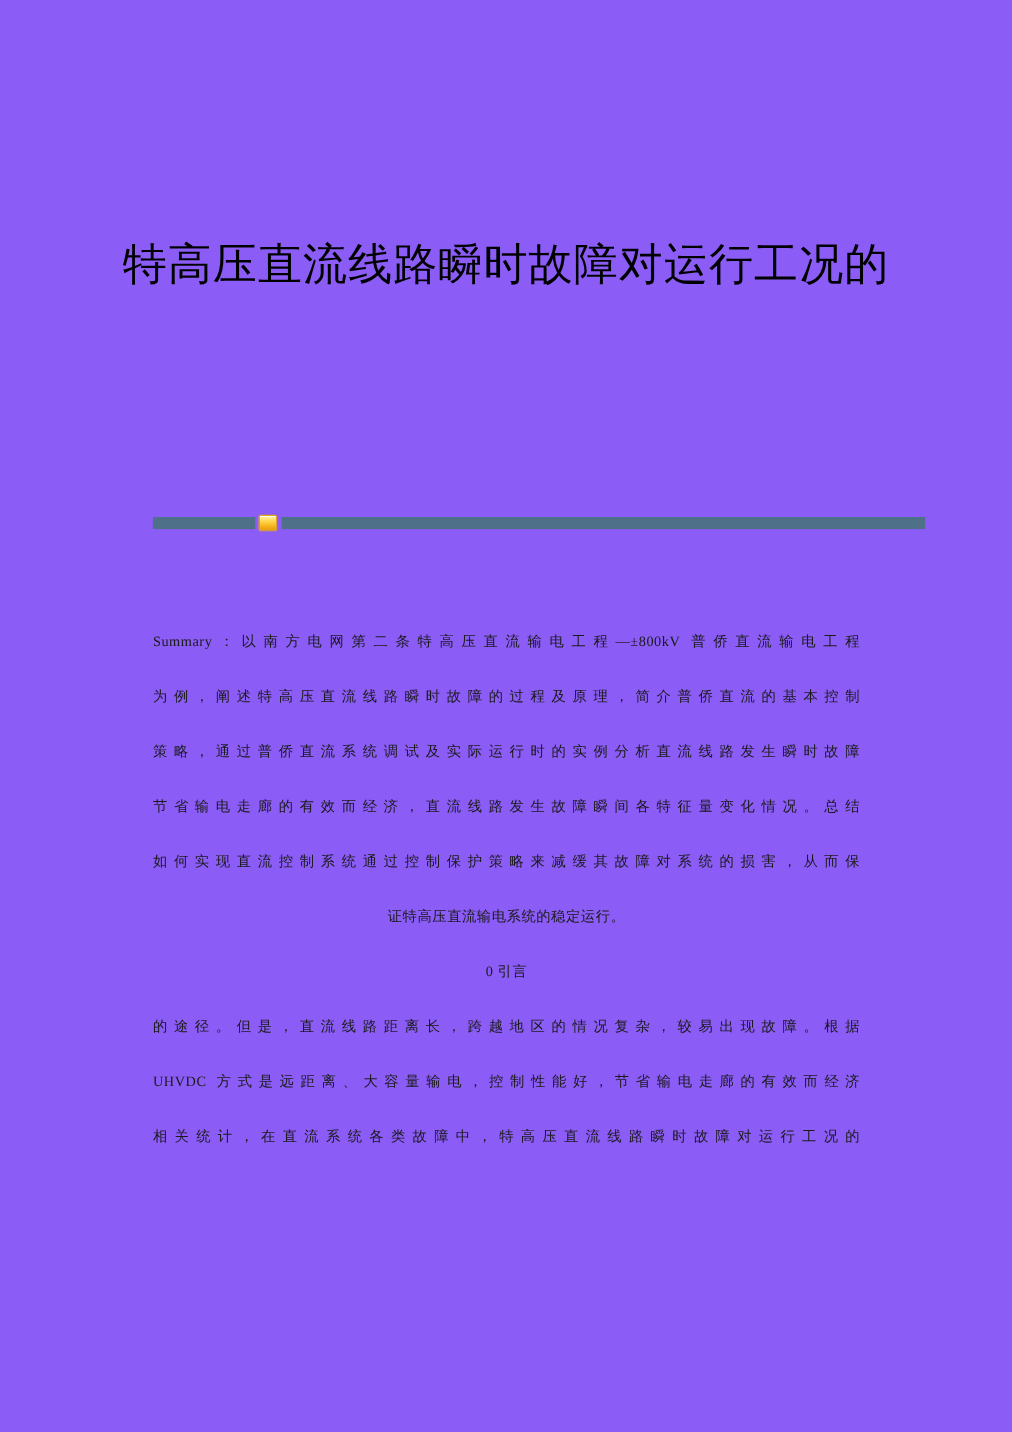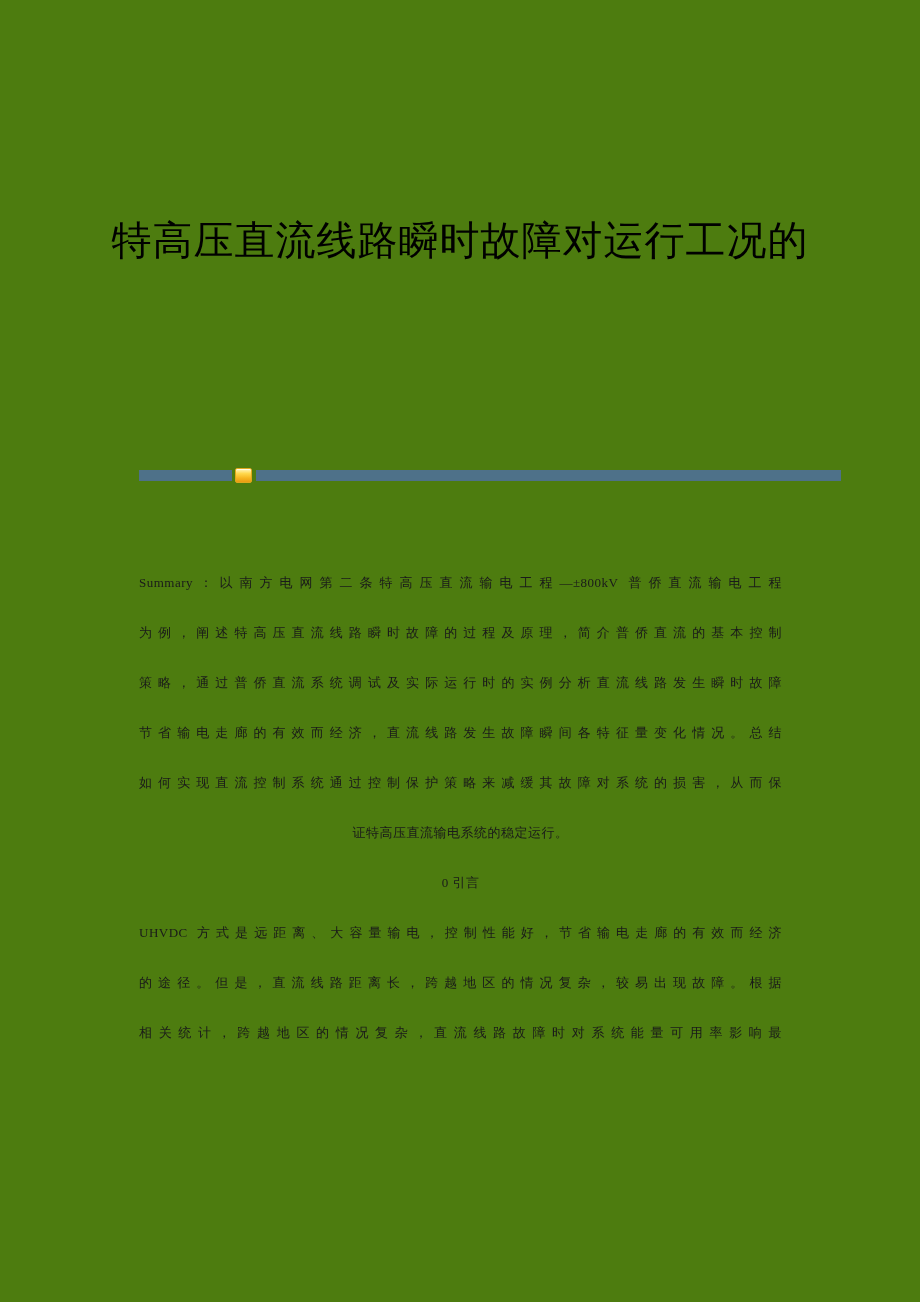--- a/index.html
+++ b/index.html
@@ -4,21 +4,21 @@
 <style>
   html, body {
     margin: 0;
     padding: 0;
     background: #ffffff;
   }
   .page {
     position: relative;
     width: 920px;
     height: 1302px;
-    background: #4d7c0f;
+    background: #8b5cf6;
     font-family: "Liberation Serif", "DejaVu Serif", serif;
     color: #111111;
     overflow: hidden;
   }
   
   .title {
     position: absolute;
     top: 194px;
     left: 0;
     right: 0;
@@ -95,18 +95,18 @@
   </div>
 
   <div class="body">
     <p class="line fill" data-bind="doc.summary.lines.0">Summary：以南方电网第二条特高压直流输电工程—±800kV 普侨直流输电工程</p>
     <p class="line fill" data-bind="doc.summary.lines.1">为例，阐述特高压直流线路瞬时故障的过程及原理，简介普侨直流的基本控制</p>
     <p class="line fill" data-bind="doc.summary.lines.2">策略，通过普侨直流系统调试及实际运行时的实例分析直流线路发生瞬时故障</p>
     <p class="line fill" data-bind="doc.summary.lines.3">节省输电走廊的有效而经济，直流线路发生故障瞬间各特征量变化情况。总结</p>
     <p class="line fill" data-bind="doc.summary.lines.4">如何实现直流控制系统通过控制保护策略来减缓其故障对系统的损害，从而保</p>
     <p class="line" data-bind="doc.summary.lines.5">证特高压直流输电系统的稳定运行。</p>
     <p class="line" data-bind="doc.section.heading">0 引言</p>
+    <p class="line fill" data-bind="doc.intro.lines.1">的途径。但是，直流线路距离长，跨越地区的情况复杂，较易出现故障。根据</p>
     <p class="line fill" data-bind="doc.intro.lines.0">UHVDC 方式是远距离、大容量输电，控制性能好，节省输电走廊的有效而经济</p>
-    <p class="line fill" data-bind="doc.intro.lines.1">的途径。但是，直流线路距离长，跨越地区的情况复杂，较易出现故障。根据</p>
-    <p class="line fill" data-bind="doc.intro.lines.2">相关统计，跨越地区的情况复杂，直流线路故障时对系统能量可用率影响最</p>
+    <p class="line fill" data-bind="doc.intro.lines.2">相关统计，在直流系统各类故障中，特高压直流线路瞬时故障对运行工况的</p>
   </div>
 
 </div>
 
 </body></html>

